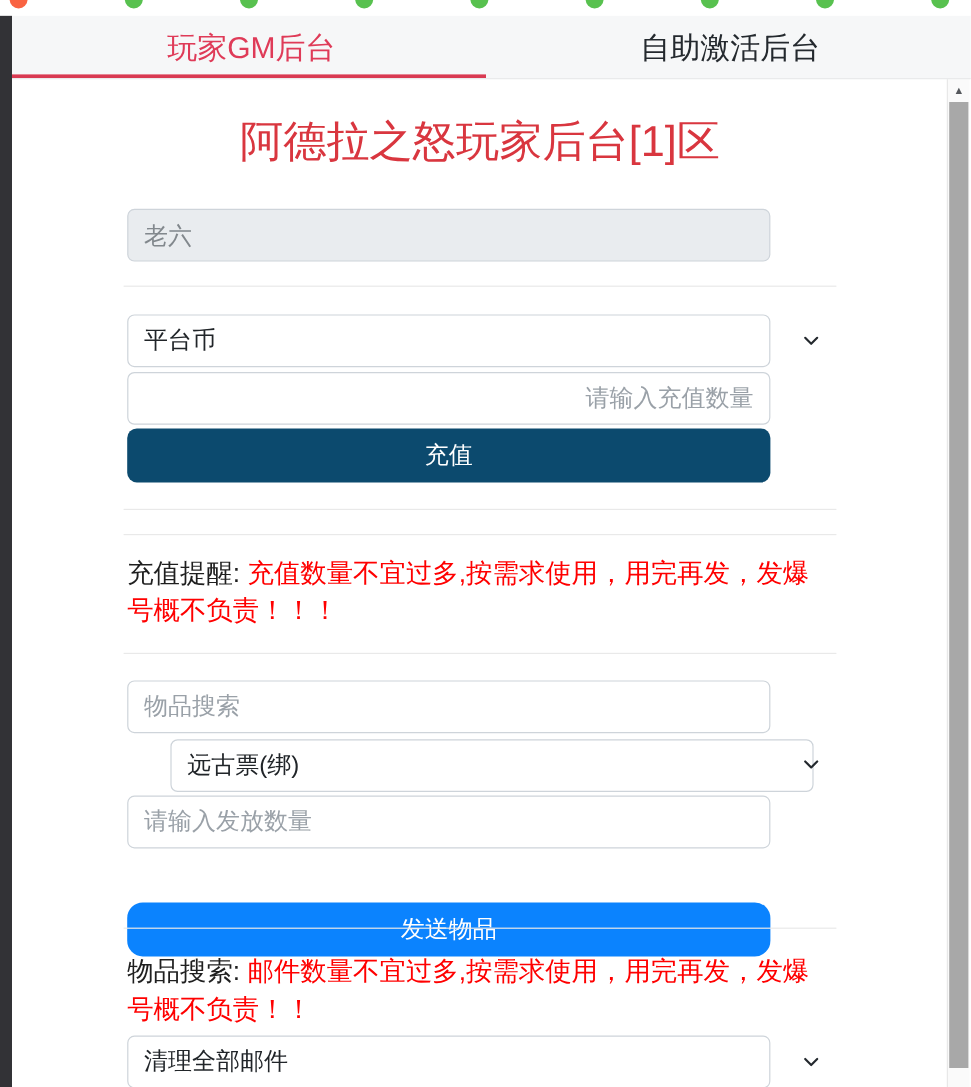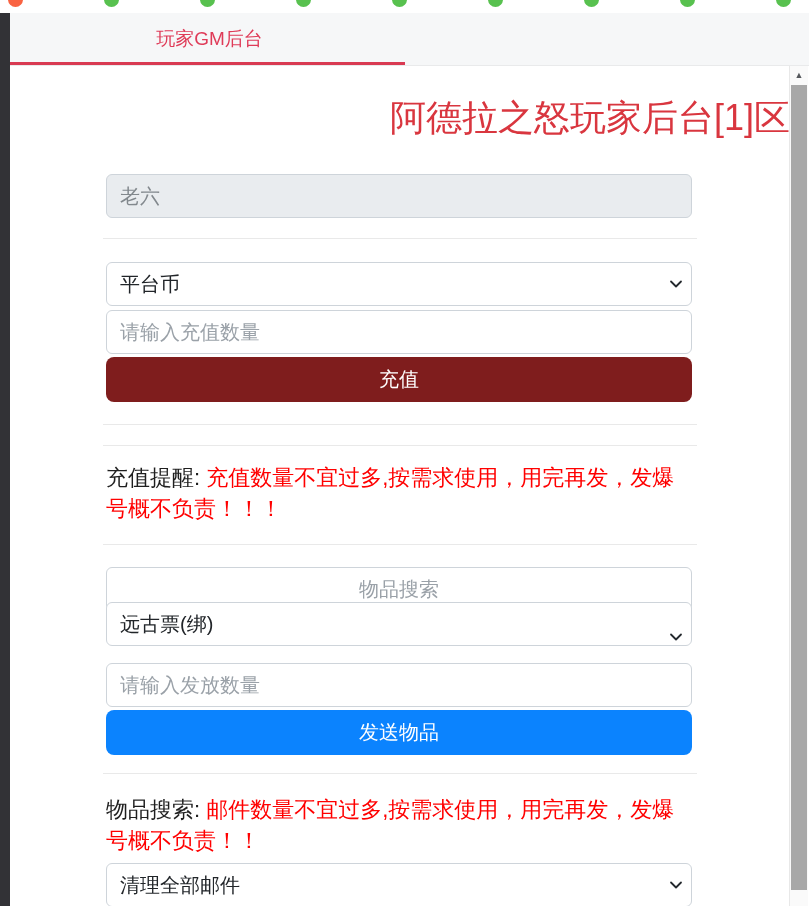--- a/index.html
+++ b/index.html
@@ -11,62 +11,62 @@
     font-family:"Liberation Sans","DejaVu Sans",sans-serif;
     -webkit-font-smoothing:antialiased;
   }
   
   .top-strip{position:absolute;left:0;top:0;width:809px;height:13px;background:#ffffff;overflow:hidden;z-index:5;}
   .top-dot{position:absolute;top:-8px;width:15px;height:15px;border-radius:50%;}
   
   .left-strip{position:absolute;left:0;top:13px;width:10px;height:893px;background:#323236;z-index:4;}
   
   .tabbar{position:absolute;left:10px;top:13px;width:799px;height:52px;background:#f6f7f8;border-bottom:1px solid #e9eaeb;z-index:3;}
-  .tab{position:absolute;top:0;height:52px;width:399px;display:flex;align-items:center;justify-content:center;font-size:19px;cursor:pointer;text-align:right;}
+  .tab{position:absolute;top:0;height:52px;width:399px;display:flex;align-items:center;justify-content:center;font-size:25px;cursor:pointer;text-align:right;}
   .tab-player{left:0;color:#df3b58;}
   .tab-activate{left:399px;color:#24292e;}
   .tab-underline{position:absolute;left:0;top:49px;width:395px;height:3px;background:#d93a52;}
   
   .scrollbar{position:absolute;left:789px;top:65px;width:18px;height:841px;background:#fafafa;border-left:1px solid #e8e8e8;}
   .sb-arrow{position:absolute;left:0;top:2px;width:18px;height:16px;color:#55585c;font-size:9px;line-height:16px;text-align:center;cursor:pointer;}
   .sb-thumb{position:absolute;left:1px;top:20px;width:16px;height:805px;background:#a8a8a8;cursor:pointer;}
   
-  .title{position:absolute;left:10px;top:94px;width:780px;margin:0;text-align:right;font-size:36px;font-weight:500;color:#d9363f;}
+  .title{position:absolute;left:10px;top:94px;width:780px;margin:0;text-align:center;font-size:36px;font-weight:500;color:#d9363f;}
   .field,.sel,.btn{
-    position:absolute;left:106px;width:586px;height:44px;box-sizing:border-box;
+    position:absolute;left:106px;width:536px;height:44px;box-sizing:border-box;
     font-family:"Liberation Sans","DejaVu Sans",sans-serif;font-size:20px;
   }
   .field,.sel{border:1px solid #ced4da;border-radius:6px;background:#ffffff;color:#212529;padding:0 13px;outline:none;}
   .field::placeholder{color:#9aa1a8;opacity:1;}
   .field.disabled{background:#e9ecef;color:#82888d;}
   .sel{appearance:none;-webkit-appearance:none;-moz-appearance:none;padding-right:36px;}
   .sel-chev{position:absolute;width:16px;height:16px;pointer-events:none;}
   .sel-chev svg{display:block;}
   .btn{border:none;border-radius:8px;color:#ffffff;text-align:center;cursor:pointer;padding:0;}
-  .btn-danger{background:#7f1d1d;}
+  .btn-danger{background:#0c4a6e;}
   .btn-primary{background:#0b83fe;}
   .hr{position:absolute;left:103px;width:594px;height:1px;background:#e9e9e9;}
   .reminder{position:absolute;left:106px;width:586px;margin:0;font-size:22px;line-height:31px;color:#1f1f1f;}
   .reminder .warn{color:#ff0000;}
   
   #player-input{top:174px;}
   #hr1{top:238px;}
   #currency-select{top:262px;}
   #currency-chev{left:668px;top:276px;}
-  #recharge-input{top:310px;}
+  #recharge-input{top:310px;text-align:right;}
   #recharge-btn{top:357px;height:45px;}
   #hr2{top:424px;}
   #hr3{top:445px;}
   #reminder1{top:462px;}
   #hr4{top:544px;}
-  #item-search{top:567px;text-align:center;}
-  #item-select{top:602px;}
+  #item-search{top:567px;}
+  #item-select{top:616px;margin-left:36px;}
   #item-chev{left:668px;top:629px;}
   #qty-input{top:663px;}
-  #send-btn{top:710px;height:45px;}
+  #send-btn{top:752px;height:45px;border-radius:13px;}
   #hr5{top:773px;}
   #reminder2{top:794px;}
   #mail-select{top:863px;}
   #mail-chev{left:668px;top:877px;}
 </style>
 </head>
 <body>
 
 <div class="top-strip" id="dots">
     <div class="top-dot" style="left: 8px; background: rgb(249, 99, 66);"></div>
@@ -77,20 +77,23 @@
     <div class="top-dot" style="left: 488px; background: rgb(88, 193, 79);"></div>
     <div class="top-dot" style="left: 584px; background: rgb(88, 193, 79);"></div>
     <div class="top-dot" style="left: 680px; background: rgb(88, 193, 79);"></div>
     <div class="top-dot" style="left: 776px; background: rgb(88, 193, 79);"></div>
   </div>
 <div class="left-strip"></div>
 
 <div class="tabbar">
   <div class="tab tab-player">
     <span>玩家GM后台</span>
+  </div>
+  <div class="tab tab-activate">
+    <span>自助激活后台</span>
   </div>
   <div class="tab-underline"></div>
 </div>
 
 <h1 class="title">阿德拉之怒玩家后台[1]区</h1>
 
 <input id="player-input" class="field disabled" type="text" readonly="" value="老六" style="">
 
 <div id="hr1" class="hr"></div>
 

